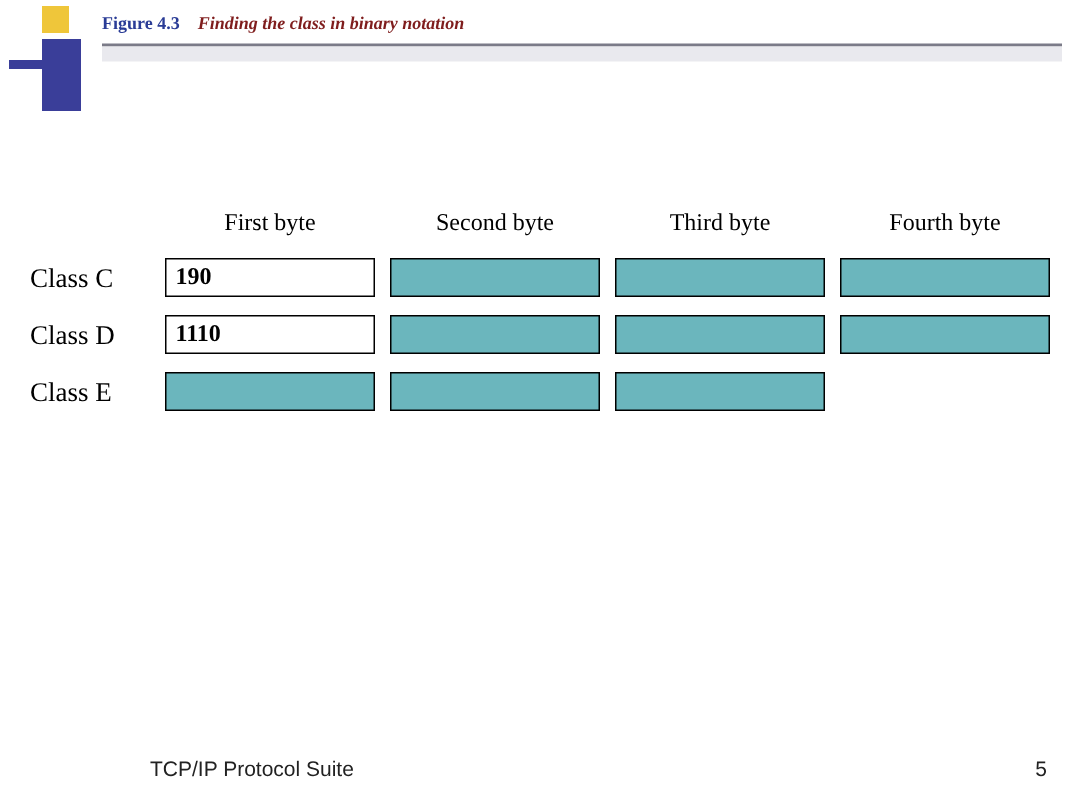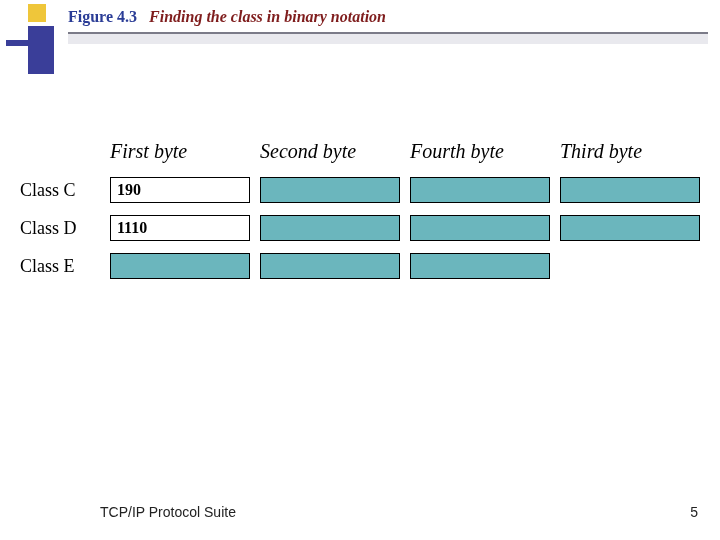--- a/index.html
+++ b/index.html
@@ -36,21 +36,21 @@
     width: 48px; height: 6px;
     background: #3a3e99;
   }
   .header {
     position: absolute;
     left: 68px;
     top: 8px;
     right: 12px;
   }
   .header-line {
-    font-size: 16px;
+    font-size: 12px;
     font-weight: bold;
     display: flex;
     gap: 12px;
     align-items: flex-end;
   }
   .fig-num { color: #2a3c96; font-family: "Times New Roman", serif; }
   .fig-title { font-style: italic; color: #7f1d1d; font-family: "Times New Roman", serif; }
   .hr1 { margin-top: 6px; border: none; border-top: 2px solid #7b7b88; }
   .hr1-shadow { margin-top: 0; border: none; border-top: 10px solid #e9e9ee; }
 
@@ -61,23 +61,23 @@
     width: 680px;
   }
   .col-headers {
     display: grid;
     grid-template-columns: 80px 140px 140px 140px 140px;
     gap: 10px;
     margin-bottom: 14px;
   }
   .col-headers .spacer { }
   .col-headers .ch {
-    font-size: 20px;
+    text-align: center;
+    font-size: 16px;
     font-family: "Times New Roman", serif;
-    font-style: italic;
   }
   .row {
     display: grid;
     grid-template-columns: 80px 140px 140px 140px 140px;
     gap: 10px;
     align-items: center;
     margin-bottom: 12px;
   }
   .row .label {
     font-size: 18px;
@@ -133,22 +133,22 @@
   </div>
   <hr class="hr1">
   <hr class="hr1-shadow">
 </div>
 
 <div class="diagram">
   <div class="col-headers">
     <div class="spacer"></div>
     <div class="ch">First byte</div>
     <div class="ch">Second byte</div>
+    <div class="ch">Third byte</div>
     <div class="ch">Fourth byte</div>
-    <div class="ch">Third byte</div>
   </div>
 
   <div class="row">
     <div class="label">Class C</div>
     <div class="cell prefix">190</div>
     <div class="cell filled"></div>
     <div class="cell filled"></div>
     <div class="cell filled"></div>
   </div>
   <div class="row">

